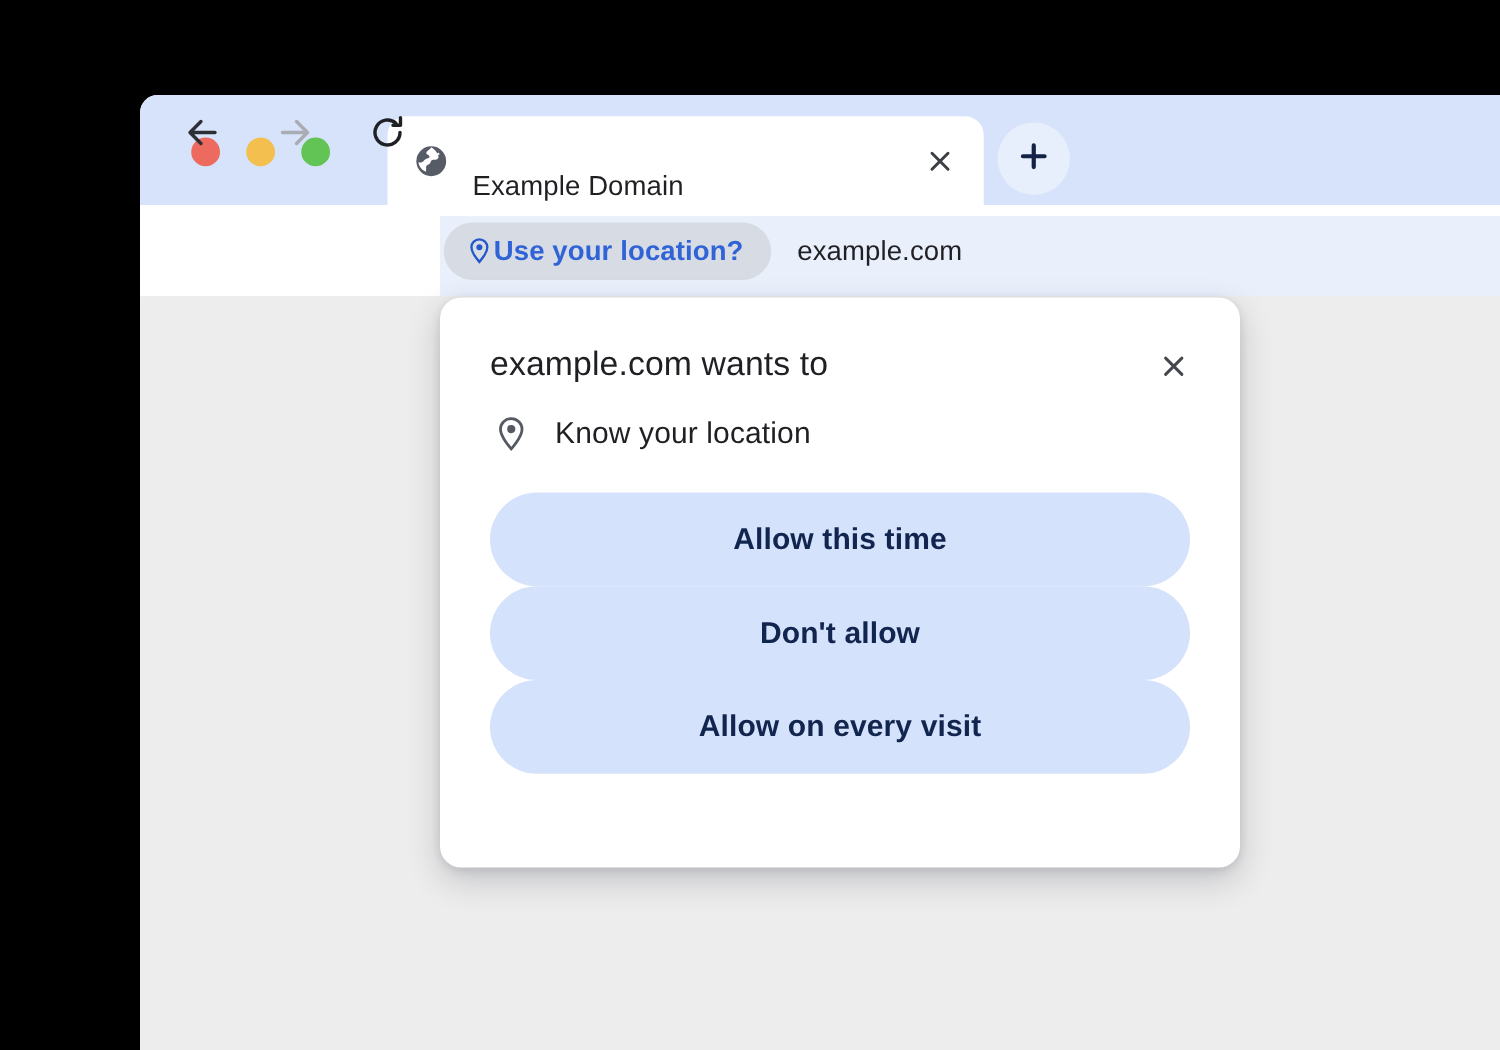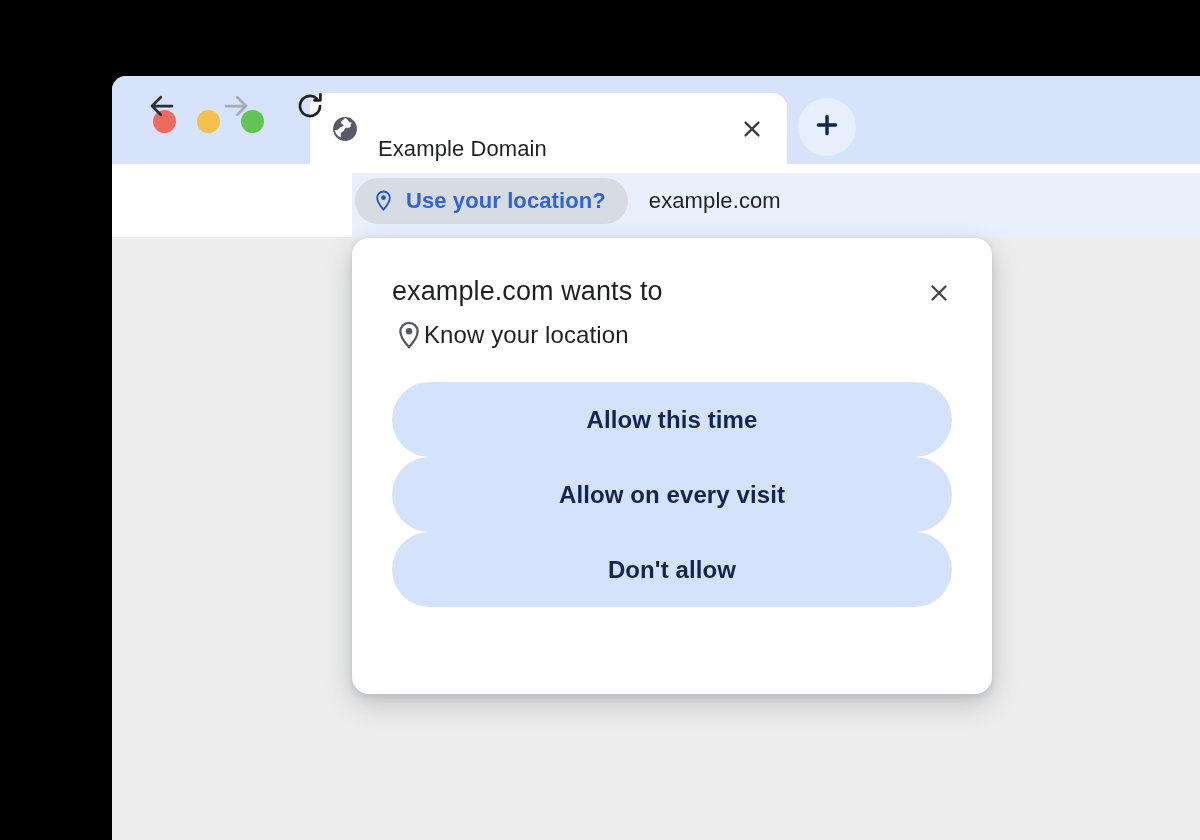--- a/index.html
+++ b/index.html
@@ -165,21 +165,20 @@
     right: 0;
     height: 73px;
     display: flex;
     align-items: center;
     padding-left: 15px;
     z-index: 2;
   }
   #location-permission-chip {
     display: flex;
     align-items: center;
-    gap: 11px;
     height: 46px;
     padding: 0 22px 0 17px;
     border-radius: 23px;
     background: #d7dce4;
   }
   #chip-pin-icon { width: 23px; height: 23px; flex: 0 0 23px; color: #2358cb; }
   #chip-label {
     font-size: 22px;
     font-weight: bold;
     color: #2f63d6;
@@ -237,21 +236,22 @@
     align-items: center;
     justify-content: center;
     color: #44474d;
     margin-top: 2px;
     margin-right: -4px;
   }
 
   #permission-row {
     display: flex;
     align-items: center;
-    margin-top: 8px;
+    gap: 20px;
+    margin-top: 20px;
     padding-left: 2px;
   }
   #permission-pin-icon { width: 30px; height: 30px; flex: 0 0 30px; color: #555962; }
   #permission-label {
     font-size: 24px;
     color: #1f2023;
     letter-spacing: 0.1px;
   }
 
   #dialog-actions {
@@ -377,17 +377,17 @@
       <svg viewBox="0 0 24 24" width="30" height="30" aria-hidden="true">
         <path d="M12 2.3c-3.8 0-6.9 3-6.9 6.8 0 5 6.9 12.6 6.9 12.6s6.9-7.6 6.9-12.6c0-3.8-3.1-6.8-6.9-6.8z" fill="none" stroke="currentColor" stroke-width="1.8"></path>
         <circle cx="12" cy="9" r="2.6" fill="currentColor"></circle>
       </svg>
     </span>
     <span id="permission-label">Know your location</span>
   </div>
 
   <div id="dialog-actions">
     <button class="dialog-action-button">Allow this time</button>
+    <button class="dialog-action-button">Don't allow</button>
     <button class="dialog-action-button">Allow on every visit</button>
-    <button class="dialog-action-button">Don't allow</button>
   </div>
 
 </div>
 
 </body></html>

